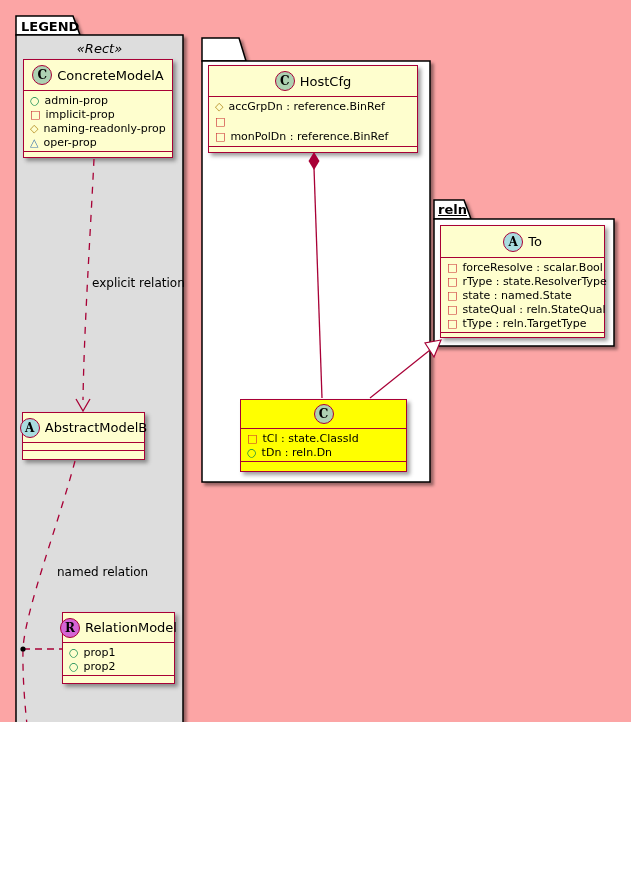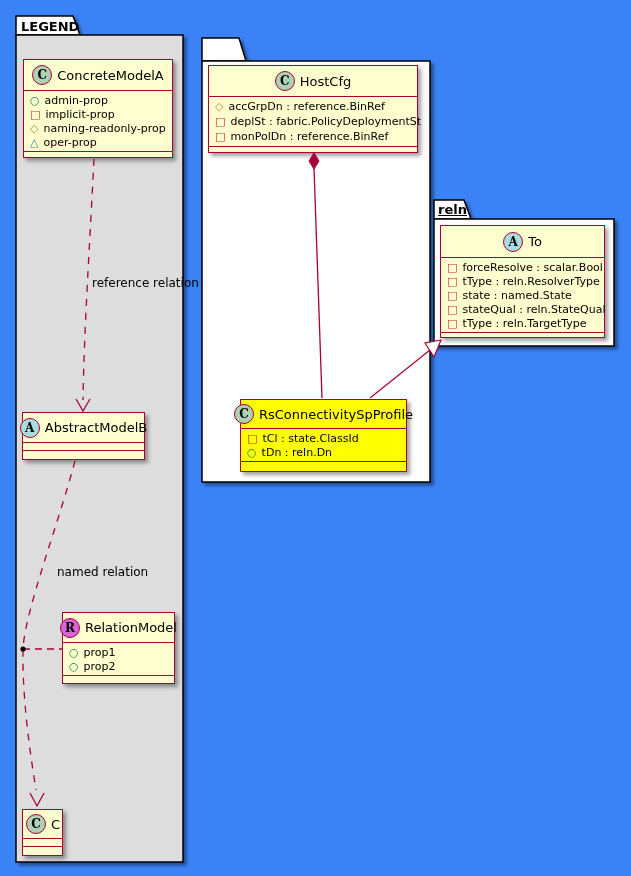--- a/index.html
+++ b/index.html
@@ -1,17 +1,17 @@
 <!DOCTYPE html>
 <html><head>
 <meta charset="utf-8">
 <style>
   html,body{margin:0;padding:0;background:#fff;}
   .stage{
-    position:relative;width:631px;height:876px;background:#3b82f6;
+    position:relative;width:631px;height:722px;background:#fca5a5;
     font-family:"DejaVu Sans", sans-serif;color:#000;overflow:hidden;
   }
   .stage *{box-sizing:border-box;}
   svg.layer{position:absolute;left:0;top:0;pointer-events:none;}
   .pkg-label{position:absolute;font-size:13px;font-weight:bold;white-space:nowrap;}
   .stereotype{position:absolute;font-size:13px;font-style:italic;text-align:center;}
   .rel-label{position:absolute;font-size:12px;white-space:nowrap;}
 
   .uml-class{
     position:absolute;background:#FEFECE;border:1.5px solid #A80036;
@@ -63,20 +63,21 @@
     <g filter="url(#sh)">
       <polygon points="434,200 464,200 471,219 434,219" fill="#FFFFFF" stroke="#000" stroke-width="1.5"></polygon>
       <rect x="434" y="219" width="180" height="127" fill="#FFFFFF" stroke="#000" stroke-width="1.5"></rect>
     </g>
   </svg>
 
   <div class="pkg-label" style="left:21px;top:19px;">LEGEND</div>
   <div class="pkg-label" style="left:207px;top:42px;margin-top:44px;">infra</div>
   <div class="pkg-label" style="left:438px;top:202px;text-decoration:underline;">reln</div>
 
+  <div class="stereotype" style="left:16px;top:41px;width:167px;">«Rect»</div>
 
   <div class="uml-class" style="left:23px;top:59px;width:150px;height:99px;">
     <div class="title" style="height:30px;">
       <span class="spot spot-c">C</span>
       <span>ConcreteModelA</span>
     </div>
     <div class="attrs">
       <div class="attr">
           <span class="ic pub">○</span>
           <span>admin-prop</span>
@@ -138,34 +139,32 @@
       <span class="spot spot-c">C</span>
       <span>HostCfg</span>
     </div>
     <div class="attrs">
       <div class="attr">
           <span class="ic prot">◇</span>
           <span>accGrpDn : reference.BinRef</span>
         </div>
       <div class="attr">
           <span class="ic priv">□</span>
-          <span>deplSt : fabric.PolicyDeploymentSt</span>
         </div>
       <div class="attr">
           <span class="ic priv">□</span>
           <span>monPolDn : reference.BinRef</span>
         </div>
     </div>
     <div class="methods"></div>
   </div>
 
   <div class="uml-class hl" style="left:240px;top:399px;width:167px;height:73px;">
     <div class="title" style="height:28px;">
       <span class="spot spot-c">C</span>
-      <span>RsConnectivitySpProfile</span>
     </div>
     <div class="attrs">
       <div class="attr">
           <span class="ic priv">□</span>
           <span>tCl : state.ClassId</span>
         </div>
       <div class="attr">
           <span class="ic pub">○</span>
           <span>tDn : reln.Dn</span>
         </div>
@@ -178,39 +177,39 @@
       <span class="spot spot-a">A</span>
       <span class="iname">To</span>
     </div>
     <div class="attrs">
       <div class="attr">
           <span class="ic priv">□</span>
           <span>forceResolve : scalar.Bool</span>
         </div>
       <div class="attr">
           <span class="ic priv">□</span>
-          <span>tType : reln.ResolverType</span>
+          <span>rType : state.ResolverType</span>
         </div>
       <div class="attr">
           <span class="ic priv">□</span>
           <span>state : named.State</span>
         </div>
       <div class="attr">
           <span class="ic priv">□</span>
           <span>stateQual : reln.StateQual</span>
         </div>
       <div class="attr">
           <span class="ic priv">□</span>
           <span>tType : reln.TargetType</span>
         </div>
     </div>
     <div class="methods"></div>
   </div>
 
-  <div class="rel-label" style="left:92px;top:276px;">reference relation</div>
+  <div class="rel-label" style="left:92px;top:276px;">explicit relation</div>
   <div class="rel-label" style="left:57px;top:565px;">named relation</div>
 
   <svg class="layer" width="631" height="876">
 
     <g>
       <path d="M94,159 C90,240 84,330 83,400" fill="none" stroke="#A80036" stroke-width="1.3" stroke-dasharray="7,7"></path>
       <path d="M76,399 L83,411 L90,399" fill="none" stroke="#A80036" stroke-width="1.3"></path>
     </g>
 
     <g>

